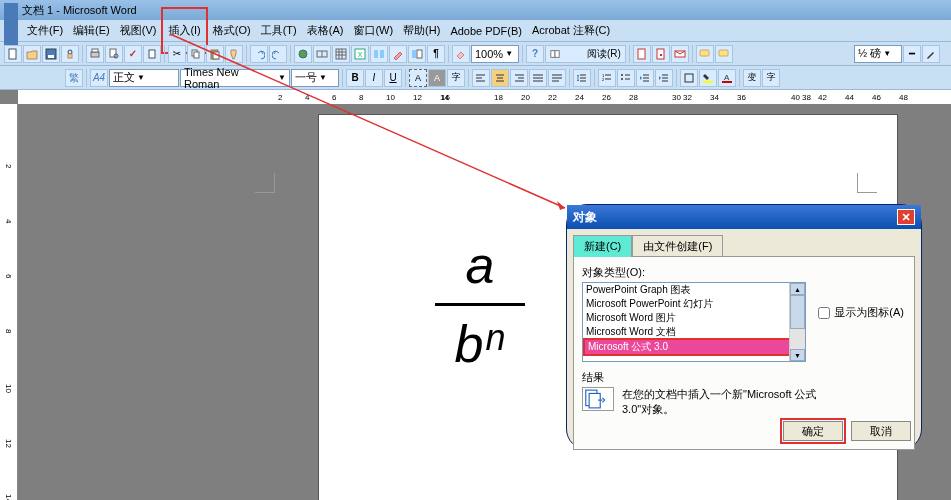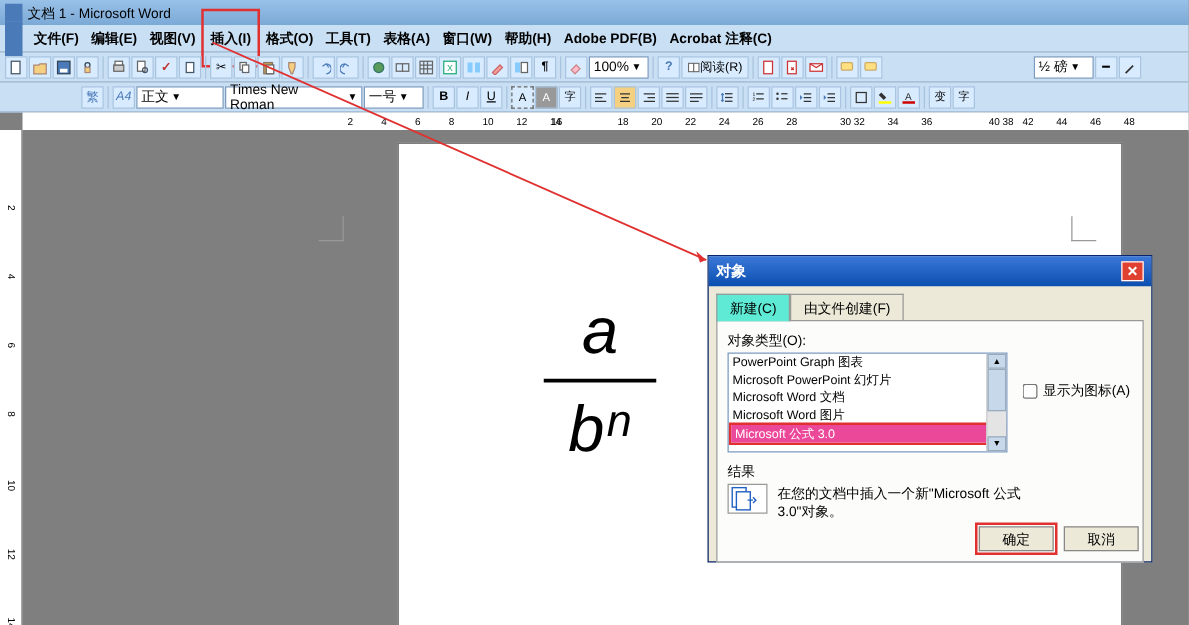--- a/index.html
+++ b/index.html
@@ -2,21 +2,21 @@
 <html><head>
 <meta charset="utf-8">
 <style>
 * { margin: 0; padding: 0; box-sizing: border-box; font-family: "SimSun", "宋体", Arial, sans-serif; }
 body { width: 951px; height: 500px; background: #7f7f7f; overflow: hidden; position: relative; }
 
 .titlebar { height: 20px; background: linear-gradient(#99c1e8, #7ba9d6); display: flex; align-items: center; padding: 0 4px; font-size: 11px; }
 .titlebar .icon { width: 14px; height: 14px; background: #4a7ab8; margin-right: 4px; }
 
 .menubar { height: 22px; background: #c9dff3; display: flex; align-items: center; padding: 0 4px; font-size: 11px; border-bottom: 1px solid #9cb8d4; }
-.menubar span { padding: 14px 5px; cursor: default; font-weight: bold; }
+.menubar span { padding: 14px 5px; cursor: default; }
 .menubar .highlighted { border: 2px solid #e03030; }
 
 .toolbar1, .toolbar2 { height: 24px; background: #c9dff3; display: flex; align-items: center; padding: 0 4px; font-size: 11px; border-bottom: 1px solid #9cb8d4; gap: 1px; }
 .tbtn { width: 18px; height: 18px; background: #d9ecff; border: 1px solid #a8c4e0; display: inline-flex; align-items: center; justify-content: center; font-size: 10px; }
 .tbtn svg { width: 12px; height: 12px; }
 .sep { width: 1px; height: 18px; background: #a8c4e0; margin: 0 2px; }
 .combo { background: #fff; border: 1px solid #7a9ac0; height: 18px; font-size: 11px; display: flex; align-items: center; padding: 0 3px; }
 .combo .arrow { margin-left: 2px; font-size: 8px; }
 
 .ruler-h { height: 16px; background: #fff; border-bottom: 1px solid #888; position: relative; margin-left: 18px; font-size: 8px; display: flex; }
@@ -212,21 +212,21 @@
       <span>100%</span>
       <span class="arrow">▼</span>
     </span>
   <span class="sep"></span>
   <span class="tbtn" style="color:#4a7ab8;font-weight:bold;">?</span>
   <span class="tbtn" style="width:auto;padding:0 4px;">
       <svg viewBox="0 0 12 12" style="width:10px;height:10px;">
         <rect x="1" y="2" width="5" height="8" fill="#fff" stroke="#666"></rect>
         <rect x="6" y="2" width="5" height="8" fill="#fff" stroke="#666"></rect>
       </svg>
-      <span style="margin-left:0;">阅读(R)</span>
+      <span style="margin-left:0;padding-left:27px;">阅读(R)</span>
     </span>
   <span class="sep"></span>
   <span class="tbtn">
       <svg viewBox="0 0 12 12">
         <rect x="2" y="1" width="7" height="10" fill="#fff" stroke="#c33"></rect>
       </svg>
     </span>
   <span class="tbtn">
       <svg viewBox="0 0 12 12">
         <rect x="2" y="1" width="7" height="10" fill="#fff" stroke="#c33"></rect>
@@ -438,37 +438,37 @@
       <span class="den"><span>b</span><sup>n</sup></span>
     </div>
   </div>
 </div>
 
 <svg class="arrow-line" style="left:0;top:0;width:951px;height:500px;position:absolute;z-index:5;">
   <line x1="170" y1="34" x2="565" y2="208" stroke="#e03030" stroke-width="1.5"></line>
   <polygon points="565,208 557,201 560,210" fill="#e03030"></polygon>
 </svg>
 
-<div class="dialog" style="z-index:10;">
+<div class="dialog" style="z-index:10;border-radius:21px;">
   <div class="dialog-title">
     <span>对象</span>
     <span class="close">✕</span>
   </div>
   <div class="dialog-body">
     <div class="tab-row">
       <span class="tab active">新建(C)</span>
       <span class="tab">由文件创建(F)</span>
     </div>
     <div class="tab-panel">
       <div class="lbl">对象类型(O):</div>
       <div class="listbox" id="listbox">
         <div class="item">PowerPoint Graph 图表</div>
           <div class="item">Microsoft PowerPoint 幻灯片</div>
+          <div class="item">Microsoft Word 图片</div>
           <div class="item">Microsoft Word 文档</div>
-          <div class="item">Microsoft Word 图片</div>
           <div style="border: 2px solid rgb(224, 48, 48); margin: -1px 0px;">
             <div class="item sel">Microsoft 公式 3.0</div>
           </div>
           <div class="scrollbar">
           <div style="height:12px;background:#c8d8eb;border:1px solid #9ab;display:flex;align-items:center;justify-content:center;font-size:7px;">▲</div>
           <div class="thumb" style="position:absolute;top:12px;height:34px;left:0;right:0;"></div>
           <div style="position:absolute;bottom:0;height:12px;left:0;right:0;background:#c8d8eb;border:1px solid #9ab;display:flex;align-items:center;justify-content:center;font-size:7px;">▼</div>
         </div>
       </div>
       <div class="checkbox-row">

